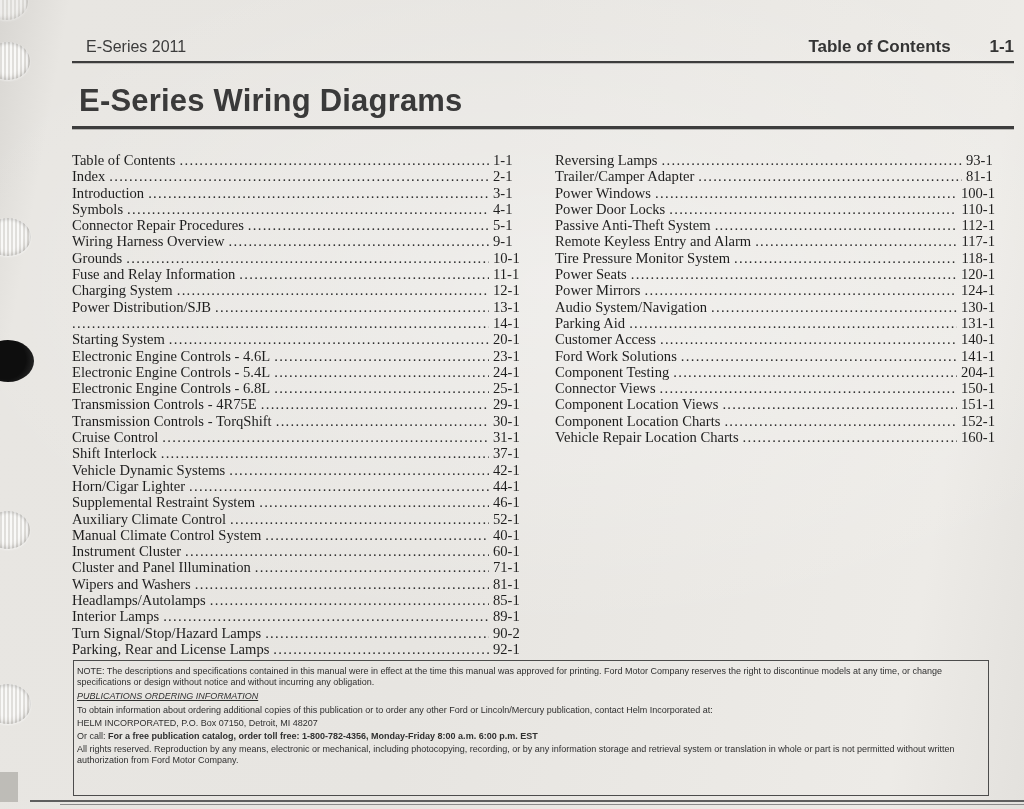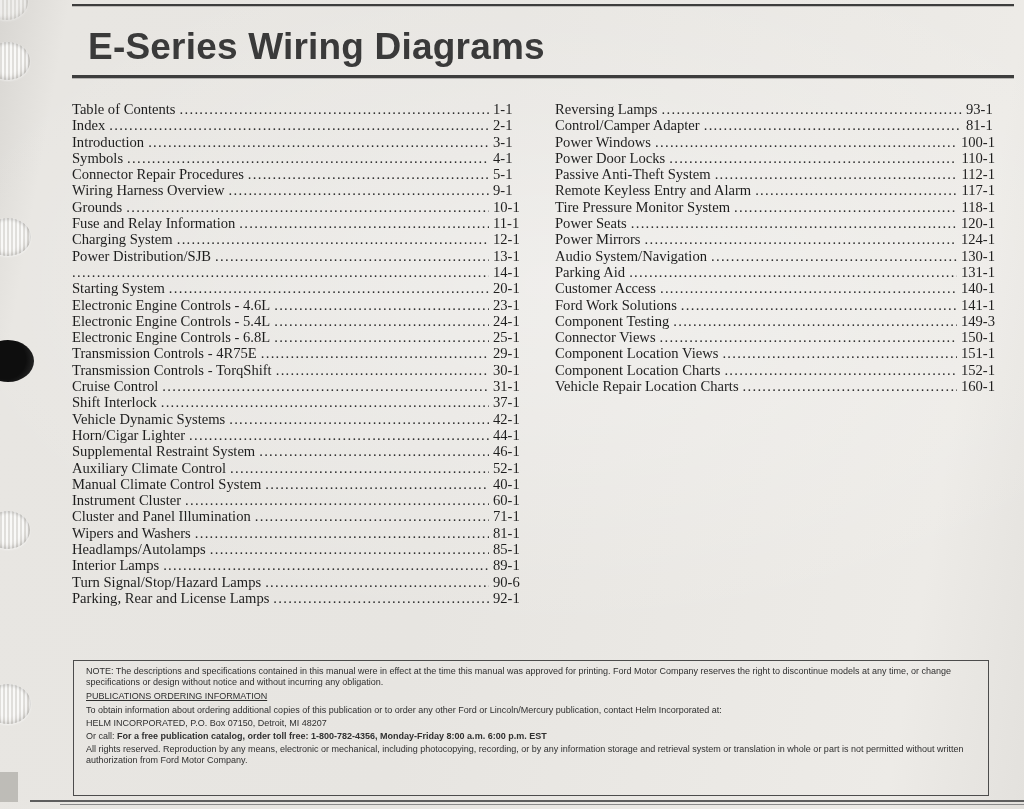--- a/index.html
+++ b/index.html
@@ -15,43 +15,43 @@
   .content { position:absolute; left:72px; top:0; width:942px; }
 
   
   .header { display:flex; justify-content:space-between; align-items:baseline; padding-top:37px; }
   .hdr-left { font-size:16px; color:#3c3c3c; padding-left:14px; }
   .hdr-right { font-size:17px; font-weight:bold; color:#343434; }
   .hdr-right .hr-page { margin-left:34px; }
   .rule { background:#3d3d3d; }
   .rule-header { height:2px; margin-top:4px; box-shadow:0 1px 0 rgba(60,60,60,0.25); }
   .title {
-    margin:20px 0 0 16px; font-size:37px; font-weight:bold; color:#3a3a3a;
+    margin:20px 0 0 7px; font-size:31px; font-weight:bold; color:#3a3a3a;
     letter-spacing:0.2px;
   }
   .rule-title { height:3px; margin-top:7px; box-shadow:0 1px 0 rgba(60,60,60,0.3); }
 
   
   .toc { display:flex; margin-top:23px; font-family:"Liberation Serif", serif; font-size:14.6px; color:#1e1e1e; }
   .toc-col { width:450px; }
   .toc-col + .toc-col { margin-left:33px; width:440px; }
   .toc-row { display:flex; align-items:baseline; line-height:16.3px; white-space:nowrap; }
   .toc-label { flex:none; padding-right:4px; }
   .dots { flex:1 1 auto; overflow:hidden; letter-spacing:1.3px; color:#2b2b2b; }
   .toc-page { flex:none; min-width:29px; padding-left:4px; }
 
   
   .footer-box {
     position:absolute; left:73px; top:660px; width:916px; height:136px;
     border:1.5px solid #4c4c4c; box-sizing:border-box;
-    padding:5px 10px 4px 12px;
+    padding:5px 10px 4px 3px;
     font-size:9px; line-height:11px; color:#2f2f2f; overflow:hidden;
   }
   .footer-box p { margin:0 0 2px 0; }
-  .f-heading { text-decoration:underline; margin-top:3px !important; margin-bottom:3px !important; }
+  .f-heading { text-decoration:underline; margin-top:3px !important; margin-bottom:3px !important;font-style:italic; }
   .f-items { margin-top:4px !important; margin-bottom:3px !important; }
 
   
   .bottom-rule-1 { position:absolute; left:30px; right:0; top:800px; height:2px; background:#5e5e5e; }
   .bottom-rule-2 { position:absolute; left:60px; right:0; top:804px; height:1px; background:#8a8a8a; }
   .corner-block { position:absolute; left:0; top:772px; width:18px; height:30px; background:#b3b1ad; opacity:0.8; }
 
   
   .hole { position:absolute; border-radius:50%; }
   .hole-light {
@@ -76,20 +76,27 @@
 <div class="page">
 
   <div class="hole hole-light h0"></div>
   <div class="hole hole-light h1"></div>
   <div class="hole hole-light h2"></div>
   <div class="hole hole-dark h3"></div>
   <div class="hole hole-light h4"></div>
   <div class="hole hole-light h5"></div>
 
   <div class="content">
+    <div class="header">
+      <span class="hdr-left">E-Series 2011</span>
+      <span class="hdr-right">
+        <span class="hr-title">Table of Contents</span>
+        <span class="hr-page">1-1</span>
+      </span>
+    </div>
     <div class="rule rule-header"></div>
 
     <h1 class="title">E-Series Wiring Diagrams</h1>
     <div class="rule rule-title"></div>
 
     <div class="toc">
       <div class="toc-col">
 
           <div class="toc-row">
             <span class="toc-label">Table of Contents</span>
@@ -260,39 +267,39 @@
 
           <div class="toc-row">
             <span class="toc-label">Interior Lamps</span>
             <span class="dots">............................................................................................................................................................................................................................</span>
             <span class="toc-page">89-1</span>
           </div>
 
           <div class="toc-row">
             <span class="toc-label">Turn Signal/Stop/Hazard Lamps</span>
             <span class="dots">............................................................................................................................................................................................................................</span>
-            <span class="toc-page">90-6</span>
+            <span class="toc-page">90-2</span>
           </div>
 
           <div class="toc-row">
             <span class="toc-label">Parking, Rear and License Lamps</span>
             <span class="dots">............................................................................................................................................................................................................................</span>
             <span class="toc-page">92-1</span>
           </div>
         </div>
       <div class="toc-col">
 
           <div class="toc-row">
             <span class="toc-label">Reversing Lamps</span>
             <span class="dots">............................................................................................................................................................................................................................</span>
             <span class="toc-page">93-1</span>
           </div>
 
           <div class="toc-row">
-            <span class="toc-label">Control/Camper Adapter</span>
+            <span class="toc-label">Trailer/Camper Adapter</span>
             <span class="dots">............................................................................................................................................................................................................................</span>
             <span class="toc-page">81-1</span>
           </div>
 
           <div class="toc-row">
             <span class="toc-label">Power Windows</span>
             <span class="dots">............................................................................................................................................................................................................................</span>
             <span class="toc-page">100-1</span>
           </div>
 
@@ -352,21 +359,21 @@
 
           <div class="toc-row">
             <span class="toc-label">Ford Work Solutions</span>
             <span class="dots">............................................................................................................................................................................................................................</span>
             <span class="toc-page">141-1</span>
           </div>
 
           <div class="toc-row">
             <span class="toc-label">Component Testing</span>
             <span class="dots">............................................................................................................................................................................................................................</span>
-            <span class="toc-page">149-3</span>
+            <span class="toc-page">204-1</span>
           </div>
 
           <div class="toc-row">
             <span class="toc-label">Connector Views</span>
             <span class="dots">............................................................................................................................................................................................................................</span>
             <span class="toc-page">150-1</span>
           </div>
 
           <div class="toc-row">
             <span class="toc-label">Component Location Views</span>

